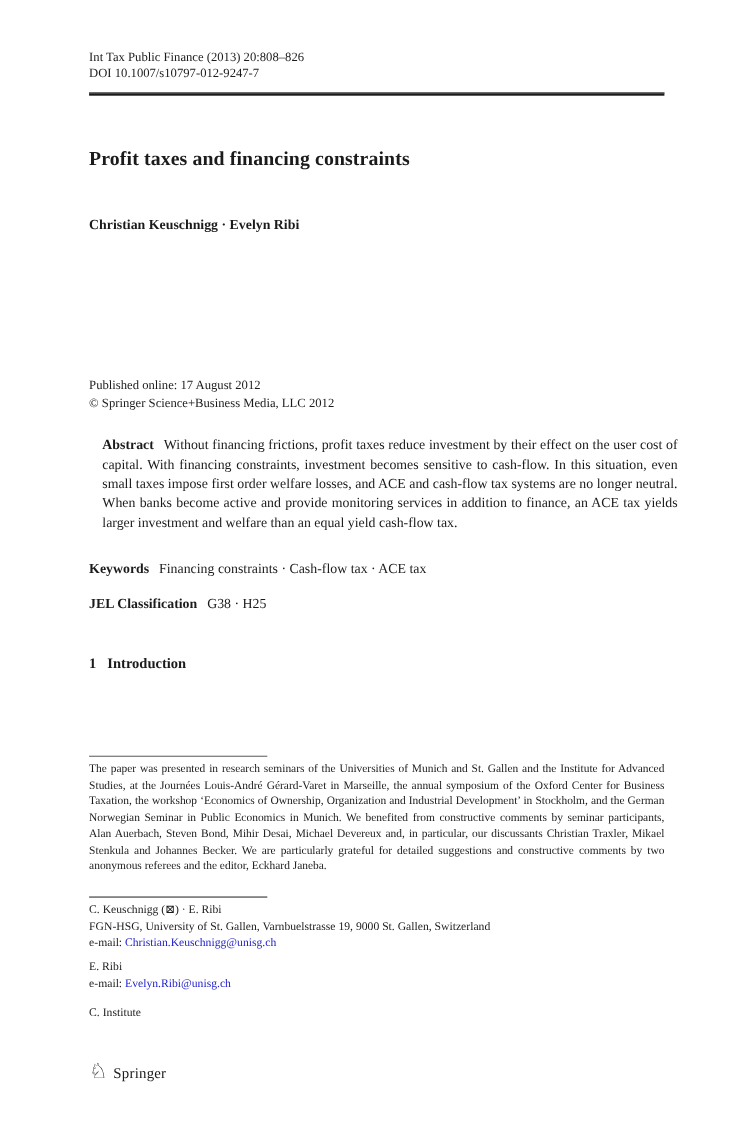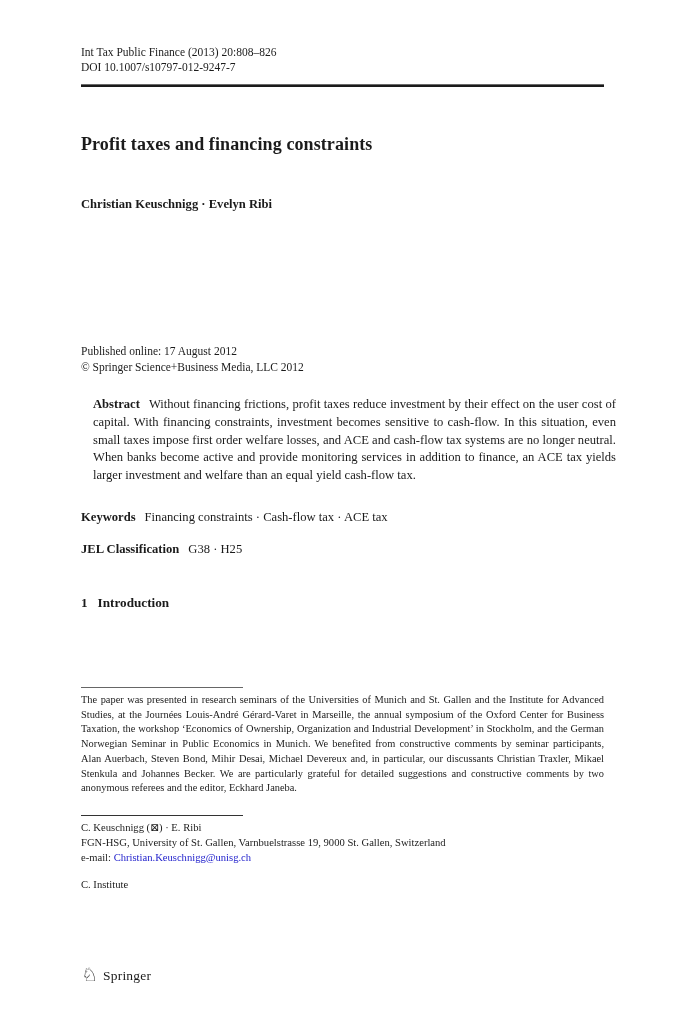--- a/index.html
+++ b/index.html
@@ -91,20 +91,24 @@
   <p class="abs footnote" style="margin:0;">The paper was presented in research seminars of the Universities of Munich and St. Gallen and the Institute for Advanced Studies, at the Journées Louis-André Gérard-Varet in Marseille, the annual symposium of the Oxford Center for Business Taxation, the workshop ‘Economics of Ownership, Organization and Industrial Development’ in Stockholm, and the German Norwegian Seminar in Public Economics in Munich. We benefited from constructive comments by seminar participants, Alan Auerbach, Steven Bond, Mihir Desai, Michael Devereux and, in particular, our discussants Christian Traxler, Mikael Stenkula and Johannes Becker. We are particularly grateful for detailed suggestions and constructive comments by two anonymous referees and the editor, Eckhard Janeba.</p>
 
   <div class="abs fn-rule-2"></div>
 
   <div class="abs contact">
     <div class="group-1">
       <div>C. Keuschnigg (⊠) · E. Ribi</div>
       <div>FGN-HSG, University of St. Gallen, Varnbuelstrasse 19, 9000 St. Gallen, Switzerland</div>
       <div><span>e-mail: </span><a class="email-link">Christian.Keuschnigg@unisg.ch</a></div>
     </div>
+    <div class="group-2">
+      <div>E. Ribi</div>
+      <div><span>e-mail: </span><a class="email-link">Evelyn.Ribi@unisg.ch</a></div>
+    </div>
     <div class="group-3">
       <div>C. Institute</div>
     </div>
   </div>
 
   <div class="abs springer">
     <span class="knight-icon">♘</span>
     <span class="springer-word">Springer</span>
   </div>
 

